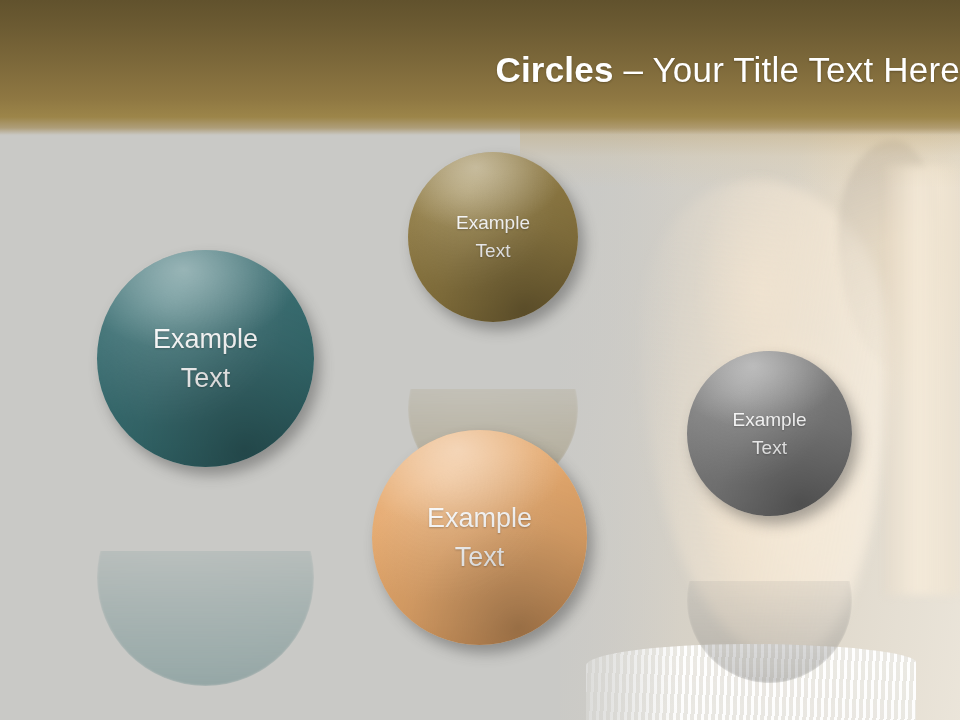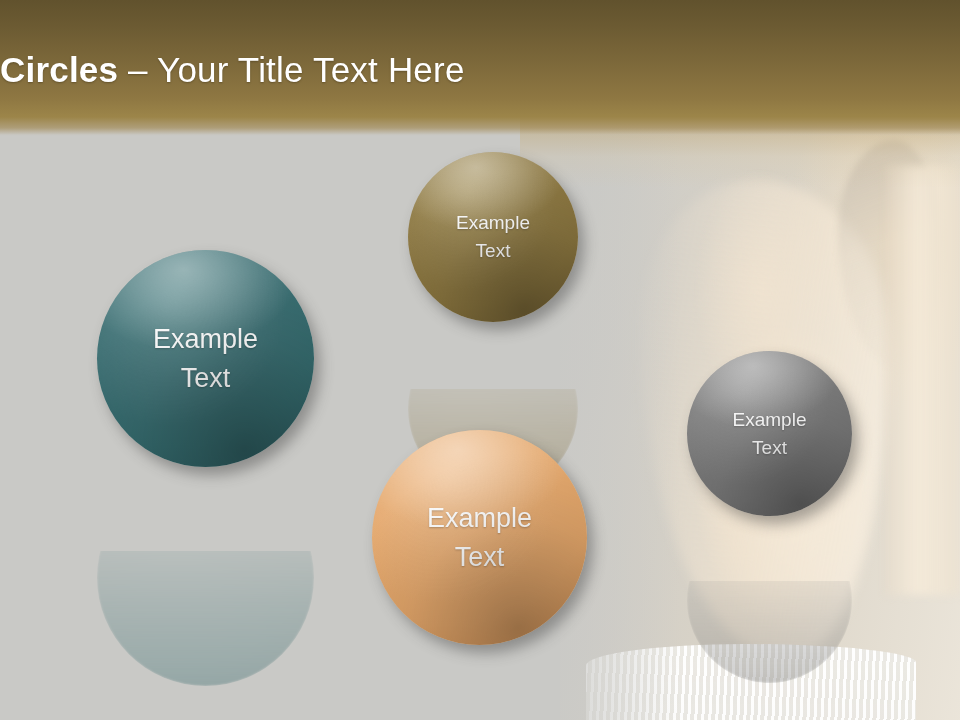--- a/index.html
+++ b/index.html
@@ -65,21 +65,21 @@
 
   
   .header{
     position:absolute;left:0;top:0;width:960px;height:136px;
     background:linear-gradient(180deg,
        #61522D 0%, #6B5A32 18%, #7C683A 45%, #8E7742 72%,
        #9C8549 86%, rgba(165,143,95,.75) 94%, rgba(193,184,165,.18) 99%, rgba(201,201,198,0) 100%);
   }
   .title{
     position:absolute;left:0;top:49px;width:960px;
-    text-align:left;color:#FFFFFF;
+    text-align:right;color:#FFFFFF;
     font-size:35px;line-height:41px;letter-spacing:.2px;
     text-shadow:0 1px 2px rgba(60,48,22,.45);
     white-space:nowrap;
   }
   .title b{font-weight:bold;}
   .title .thin{font-weight:normal;}
 
   
   .node{position:absolute;}
   .ball{

